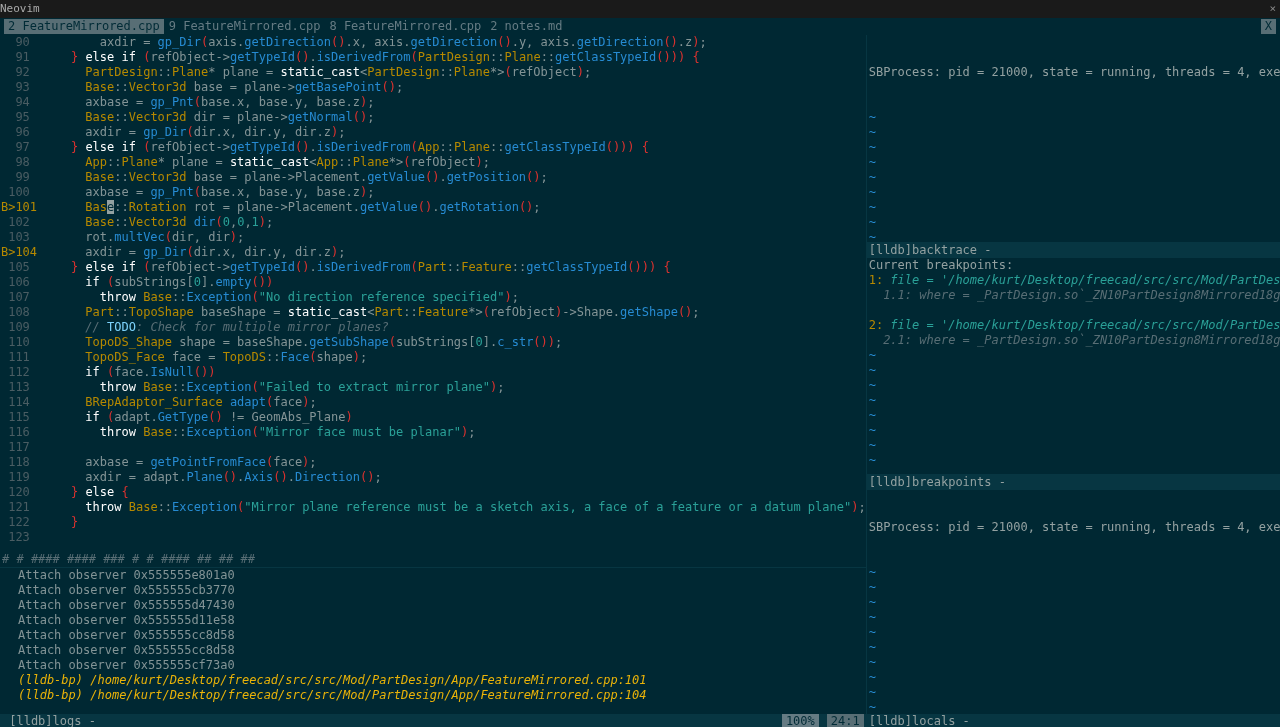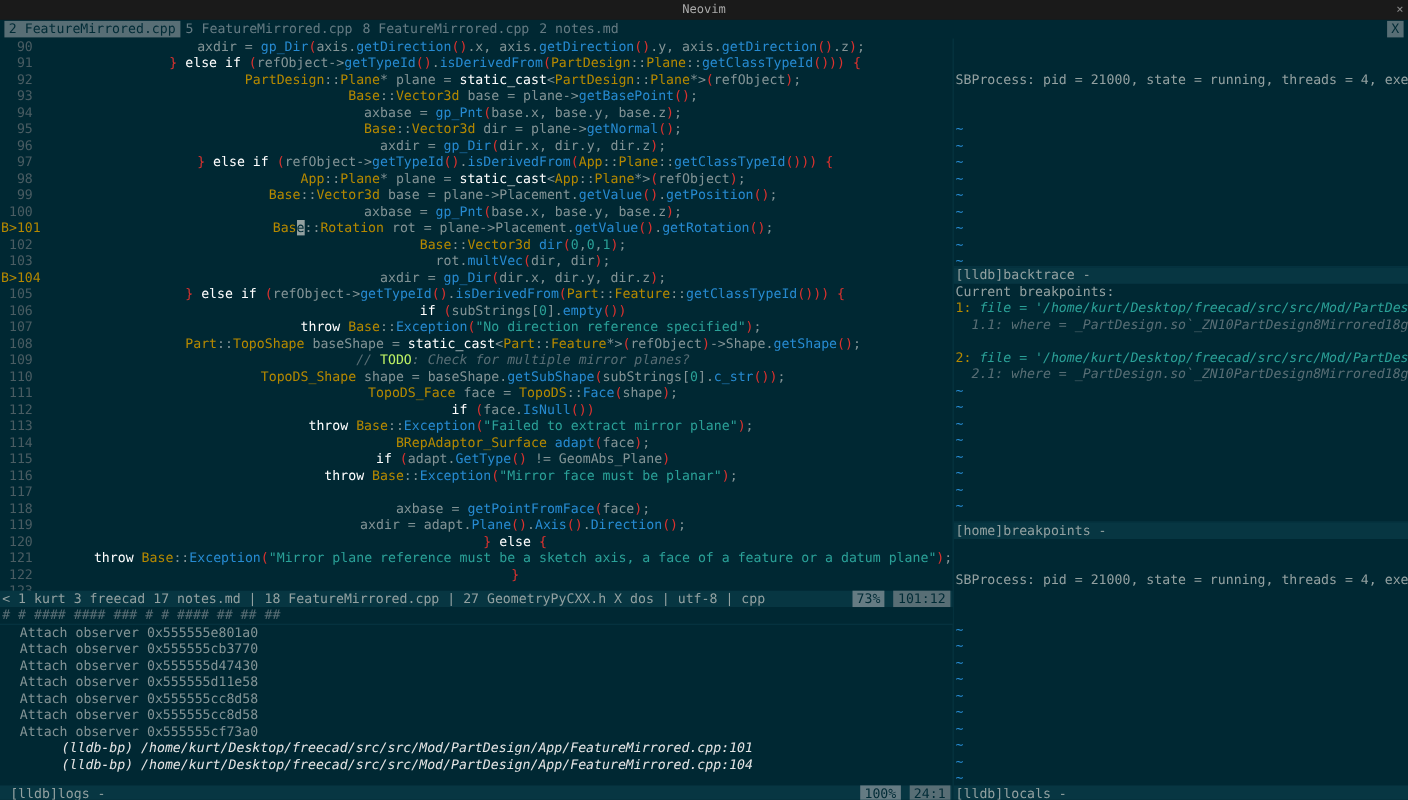--- a/index.html
+++ b/index.html
@@ -12,21 +12,21 @@
   width: 1280px;
   height: 727px;
   overflow: hidden;
 }
 .titlebar {
   height: 18px;
   background: #1a1a1a;
   color: #aaa;
   display: flex;
   align-items: center;
-  justify-content: center;
+  justify-content: flex-start;
   position: relative;
   font-size: 11px;
 }
 .titlebar .close {
   position: absolute;
   right: 4px;
   color: #888;
   cursor: pointer;
 }
 .tabline {
@@ -77,30 +77,29 @@
   width: 42px;
   text-align: center;
   color: #4a5d63;
   padding-right: 4px;
   flex-shrink: 0;
 }
 .gutter.bp { color: #b58900; }
 .codetext {
   flex: 1;
   color: #839496;
-  text-align: center;
 }
 .c-kwd { color: #ffffff; }
 .c-fn { color: #268bd2; }
 .c-str { color: #2aa198; }
 .c-num { color: #2aa198; }
 .c-type { color: #b58900; }
 .c-punc { color: #dc322f; }
 .c-comment { color: #586e75; font-style: italic; }
-.c-err { color: #bef264; }
+.c-err { color: #7dd3fc; }
 .c-cursor { background: #93a1a1; color: #002b36; }
 
 .statusline {
   background: #073642;
   color: #93a1a1;
   padding: 0 2px;
   display: flex;
   align-items: center;
   height: 15px;
 }
@@ -111,21 +110,21 @@
 .logpane {
   height: 162px;
   border-top: 1px solid #073642;
   overflow: hidden;
   white-space: pre;
   display: flex;
   flex-direction: column;
 }
 .logcontent { flex: 1; padding: 0 18px; }
 .logline { color: #839496; }
-.logline.italic { font-style: italic; color: #e5e5e5; margin-left: 38px; }
+.logline.italic { font-style: italic; color: #eab308; }
 .rightbuf {
   overflow: hidden;
   white-space: pre;
   padding: 0 2px;
 }
 .rightbuf.backtrace { flex: 0.96; border-bottom: 1px solid #073642; }
 .rightbuf.breakpoints { flex: 1; border-bottom: 1px solid #073642; }
 .rightbuf.locals { flex: 1.04; }
 .tilde { color: #268bd2; }
 .bp-path { color: #2aa198; font-style: italic; }
@@ -135,36 +134,29 @@
 </head>
 <body>
 
 <div class="titlebar">
   <span>Neovim</span>
   <span class="close">×</span>
 </div>
 
 <div class="tabline" id="tabline">
     <span class="tab active"> 2 FeatureMirrored.cpp </span>
-    <span class="tab"> 5 FeatureMirrored.cpp </span>
+    <span class="tab"> 9 FeatureMirrored.cpp </span>
     <span class="tab"> 8 FeatureMirrored.cpp </span>
     <span class="tab"> 2 notes.md </span>
     <span class="tabclose">X</span>
   </div>
 
 <div class="main">
   <div class="left-pane">
     <div class="editor" id="editor"><div class="codeline"><span class="gutter"> 90</span><span class="codetext">        axdir = <span class="c-fn">gp_Dir</span><span class="c-punc">(</span>axis.<span class="c-fn">getDirection</span><span class="c-punc">()</span>.x, axis.<span class="c-fn">getDirection</span><span class="c-punc">()</span>.y, axis.<span class="c-fn">getDirection</span><span class="c-punc">()</span>.z<span class="c-punc">)</span>;</span></div><div class="codeline"><span class="gutter"> 91</span><span class="codetext">    <span class="c-punc">}</span> <span class="c-kwd">else</span> <span class="c-kwd">if</span> <span class="c-punc">(</span>refObject-&gt;<span class="c-fn">getTypeId</span><span class="c-punc">()</span>.<span class="c-fn">isDerivedFrom</span><span class="c-punc">(</span><span class="c-type">PartDesign</span>::<span class="c-type">Plane</span>::<span class="c-fn">getClassTypeId</span><span class="c-punc">()))</span> <span class="c-punc">{</span></span></div><div class="codeline"><span class="gutter"> 92</span><span class="codetext">      <span class="c-type">PartDesign</span>::<span class="c-type">Plane</span>* plane = <span class="c-kwd">static_cast</span>&lt;<span class="c-type">PartDesign</span>::<span class="c-type">Plane</span>*&gt;<span class="c-punc">(</span>refObject<span class="c-punc">)</span>;</span></div><div class="codeline"><span class="gutter"> 93</span><span class="codetext">      <span class="c-type">Base</span>::<span class="c-type">Vector3d</span> base = plane-&gt;<span class="c-fn">getBasePoint</span><span class="c-punc">()</span>;</span></div><div class="codeline"><span class="gutter"> 94</span><span class="codetext">      axbase = <span class="c-fn">gp_Pnt</span><span class="c-punc">(</span>base.x, base.y, base.z<span class="c-punc">)</span>;</span></div><div class="codeline"><span class="gutter"> 95</span><span class="codetext">      <span class="c-type">Base</span>::<span class="c-type">Vector3d</span> dir = plane-&gt;<span class="c-fn">getNormal</span><span class="c-punc">()</span>;</span></div><div class="codeline"><span class="gutter"> 96</span><span class="codetext">      axdir = <span class="c-fn">gp_Dir</span><span class="c-punc">(</span>dir.x, dir.y, dir.z<span class="c-punc">)</span>;</span></div><div class="codeline"><span class="gutter"> 97</span><span class="codetext">    <span class="c-punc">}</span> <span class="c-kwd">else</span> <span class="c-kwd">if</span> <span class="c-punc">(</span>refObject-&gt;<span class="c-fn">getTypeId</span><span class="c-punc">()</span>.<span class="c-fn">isDerivedFrom</span><span class="c-punc">(</span><span class="c-type">App</span>::<span class="c-type">Plane</span>::<span class="c-fn">getClassTypeId</span><span class="c-punc">()))</span> <span class="c-punc">{</span></span></div><div class="codeline"><span class="gutter"> 98</span><span class="codetext">      <span class="c-type">App</span>::<span class="c-type">Plane</span>* plane = <span class="c-kwd">static_cast</span>&lt;<span class="c-type">App</span>::<span class="c-type">Plane</span>*&gt;<span class="c-punc">(</span>refObject<span class="c-punc">)</span>;</span></div><div class="codeline"><span class="gutter"> 99</span><span class="codetext">      <span class="c-type">Base</span>::<span class="c-type">Vector3d</span> base = plane-&gt;Placement.<span class="c-fn">getValue</span><span class="c-punc">()</span>.<span class="c-fn">getPosition</span><span class="c-punc">()</span>;</span></div><div class="codeline"><span class="gutter">100</span><span class="codetext">      axbase = <span class="c-fn">gp_Pnt</span><span class="c-punc">(</span>base.x, base.y, base.z<span class="c-punc">)</span>;</span></div><div class="codeline"><span class="gutter bp">B&gt;101</span><span class="codetext">      <span class="c-type">Bas<span class="c-cursor">e</span></span>::<span class="c-type">Rotation</span> rot = plane-&gt;Placement.<span class="c-fn">getValue</span><span class="c-punc">()</span>.<span class="c-fn">getRotation</span><span class="c-punc">()</span>;</span></div><div class="codeline"><span class="gutter">102</span><span class="codetext">      <span class="c-type">Base</span>::<span class="c-type">Vector3d</span> <span class="c-fn">dir</span><span class="c-punc">(</span><span class="c-num">0</span>,<span class="c-num">0</span>,<span class="c-num">1</span><span class="c-punc">)</span>;</span></div><div class="codeline"><span class="gutter">103</span><span class="codetext">      rot.<span class="c-fn">multVec</span><span class="c-punc">(</span>dir, dir<span class="c-punc">)</span>;</span></div><div class="codeline"><span class="gutter bp">B&gt;104</span><span class="codetext">      axdir = <span class="c-fn">gp_Dir</span><span class="c-punc">(</span>dir.x, dir.y, dir.z<span class="c-punc">)</span>;</span></div><div class="codeline"><span class="gutter">105</span><span class="codetext">    <span class="c-punc">}</span> <span class="c-kwd">else</span> <span class="c-kwd">if</span> <span class="c-punc">(</span>refObject-&gt;<span class="c-fn">getTypeId</span><span class="c-punc">()</span>.<span class="c-fn">isDerivedFrom</span><span class="c-punc">(</span><span class="c-type">Part</span>::<span class="c-type">Feature</span>::<span class="c-fn">getClassTypeId</span><span class="c-punc">()))</span> <span class="c-punc">{</span></span></div><div class="codeline"><span class="gutter">106</span><span class="codetext">      <span class="c-kwd">if</span> <span class="c-punc">(</span>subStrings[<span class="c-num">0</span>].<span class="c-fn">empty</span><span class="c-punc">())</span></span></div><div class="codeline"><span class="gutter">107</span><span class="codetext">        <span class="c-kwd">throw</span> <span class="c-type">Base</span>::<span class="c-fn">Exception</span><span class="c-punc">(</span><span class="c-str">"No direction reference specified"</span><span class="c-punc">)</span>;</span></div><div class="codeline"><span class="gutter">108</span><span class="codetext">      <span class="c-type">Part</span>::<span class="c-type">TopoShape</span> baseShape = <span class="c-kwd">static_cast</span>&lt;<span class="c-type">Part</span>::<span class="c-type">Feature</span>*&gt;<span class="c-punc">(</span>refObject<span class="c-punc">)</span>-&gt;Shape.<span class="c-fn">getShape</span><span class="c-punc">()</span>;</span></div><div class="codeline"><span class="gutter">109</span><span class="codetext">      <span class="c-comment">// </span><span class="c-err">TODO</span><span class="c-comment">: Check for multiple mirror planes?</span></span></div><div class="codeline"><span class="gutter">110</span><span class="codetext">      <span class="c-type">TopoDS_Shape</span> shape = baseShape.<span class="c-fn">getSubShape</span><span class="c-punc">(</span>subStrings[<span class="c-num">0</span>].<span class="c-fn">c_str</span><span class="c-punc">())</span>;</span></div><div class="codeline"><span class="gutter">111</span><span class="codetext">      <span class="c-type">TopoDS_Face</span> face = <span class="c-type">TopoDS</span>::<span class="c-fn">Face</span><span class="c-punc">(</span>shape<span class="c-punc">)</span>;</span></div><div class="codeline"><span class="gutter">112</span><span class="codetext">      <span class="c-kwd">if</span> <span class="c-punc">(</span>face.<span class="c-fn">IsNull</span><span class="c-punc">())</span></span></div><div class="codeline"><span class="gutter">113</span><span class="codetext">        <span class="c-kwd">throw</span> <span class="c-type">Base</span>::<span class="c-fn">Exception</span><span class="c-punc">(</span><span class="c-str">"Failed to extract mirror plane"</span><span class="c-punc">)</span>;</span></div><div class="codeline"><span class="gutter">114</span><span class="codetext">      <span class="c-type">BRepAdaptor_Surface</span> <span class="c-fn">adapt</span><span class="c-punc">(</span>face<span class="c-punc">)</span>;</span></div><div class="codeline"><span class="gutter">115</span><span class="codetext">      <span class="c-kwd">if</span> <span class="c-punc">(</span>adapt.<span class="c-fn">GetType</span><span class="c-punc">()</span> != GeomAbs_Plane<span class="c-punc">)</span></span></div><div class="codeline"><span class="gutter">116</span><span class="codetext">        <span class="c-kwd">throw</span> <span class="c-type">Base</span>::<span class="c-fn">Exception</span><span class="c-punc">(</span><span class="c-str">"Mirror face must be planar"</span><span class="c-punc">)</span>;</span></div><div class="codeline"><span class="gutter">117</span><span class="codetext"></span></div><div class="codeline"><span class="gutter">118</span><span class="codetext">      axbase = <span class="c-fn">getPointFromFace</span><span class="c-punc">(</span>face<span class="c-punc">)</span>;</span></div><div class="codeline"><span class="gutter">119</span><span class="codetext">      axdir = adapt.<span class="c-fn">Plane</span><span class="c-punc">()</span>.<span class="c-fn">Axis</span><span class="c-punc">()</span>.<span class="c-fn">Direction</span><span class="c-punc">()</span>;</span></div><div class="codeline"><span class="gutter">120</span><span class="codetext">    <span class="c-punc">}</span> <span class="c-kwd">else</span> <span class="c-punc">{</span></span></div><div class="codeline"><span class="gutter">121</span><span class="codetext">      <span class="c-kwd">throw</span> <span class="c-type">Base</span>::<span class="c-fn">Exception</span><span class="c-punc">(</span><span class="c-str">"Mirror plane reference must be a sketch axis, a face of a feature or a datum plane"</span><span class="c-punc">)</span>;</span></div><div class="codeline"><span class="gutter">122</span><span class="codetext">    <span class="c-punc">}</span></span></div><div class="codeline"><span class="gutter">123</span><span class="codetext"></span></div></div>
-    <div class="statusline">
-      <span>&lt;  1 kurt  3 freecad  17 notes.md  | 18 FeatureMirrored.cpp  | 27 GeometryPyCXX.h   X  dos | utf-8 | cpp</span>
-      <span class="right">
-        <span class="pct">73%</span>
-        <span class="hl">101:12</span>
-      </span>
-    </div>
     <div class="statusline" style="background:#002833;color:#586e75"> #    #   #### ####   ### #    # ####   ##  ##  ##</div>
     <div class="logpane">
       <div class="logcontent" id="logcontent"><div class="logline">Attach observer 0x555555e801a0</div><div class="logline">Attach observer 0x555555cb3770</div><div class="logline">Attach observer 0x555555d47430</div><div class="logline">Attach observer 0x555555d11e58</div><div class="logline">Attach observer 0x555555cc8d58</div><div class="logline">Attach observer 0x555555cc8d58</div><div class="logline">Attach observer 0x555555cf73a0</div><div class="logline italic">(lldb-bp) /home/kurt/Desktop/freecad/src/src/Mod/PartDesign/App/FeatureMirrored.cpp:101</div><div class="logline italic">(lldb-bp) /home/kurt/Desktop/freecad/src/src/Mod/PartDesign/App/FeatureMirrored.cpp:104</div></div>
       <div style="flex:1"></div>
       <div class="statusline">
         <span> [lldb]logs -</span>
         <span class="right">
           <span class="pct">100%</span>
           <span class="hl">24:1</span>
         </span>
@@ -177,21 +169,21 @@
       <div>SBProcess: pid = 21000, state = running, threads = 4, executable = FreeCAD</div>
       <div id="bt-tildes"><div class="tilde">~</div><div class="tilde">~</div><div class="tilde">~</div><div class="tilde">~</div><div class="tilde">~</div><div class="tilde">~</div><div class="tilde">~</div><div class="tilde">~</div><div class="tilde">~</div></div>
     </div>
     <div class="statusline">
       <span> [lldb]backtrace -</span>
 
     </div>
 
     <div class="rightbuf breakpoints" id="bp-pane"><div>Current breakpoints:</div><div><span class="bp-num">1:</span><span class="bp-path"> file = '/home/kurt/Desktop/freecad/src/src/Mod/PartDesign/App/FeatureMirrored.c</span></div><div class="bp-sub">  1.1: where = _PartDesign.so`_ZN10PartDesign8Mirrored18getTransformationsB5cxx11E</div><div>&nbsp;</div><div><span class="bp-num">2:</span><span class="bp-path"> file = '/home/kurt/Desktop/freecad/src/src/Mod/PartDesign/App/FeatureMirrored.c</span></div><div class="bp-sub">  2.1: where = _PartDesign.so`_ZN10PartDesign8Mirrored18getTransformationsB5cxx11E</div><div><div class="tilde">~</div><div class="tilde">~</div><div class="tilde">~</div><div class="tilde">~</div><div class="tilde">~</div><div class="tilde">~</div><div class="tilde">~</div><div class="tilde">~</div><div class="tilde">~</div></div></div>
     <div class="statusline">
-      <span> [home]breakpoints -</span>
+      <span> [lldb]breakpoints -</span>
 
     </div>
 
     <div class="rightbuf locals">
       <div>SBProcess: pid = 21000, state = running, threads = 4, executable = FreeCAD</div>
       <div id="loc-tildes"><div class="tilde">~</div><div class="tilde">~</div><div class="tilde">~</div><div class="tilde">~</div><div class="tilde">~</div><div class="tilde">~</div><div class="tilde">~</div><div class="tilde">~</div><div class="tilde">~</div><div class="tilde">~</div></div>
     </div>
     <div class="statusline">
       <span> [lldb]locals -</span>
 

